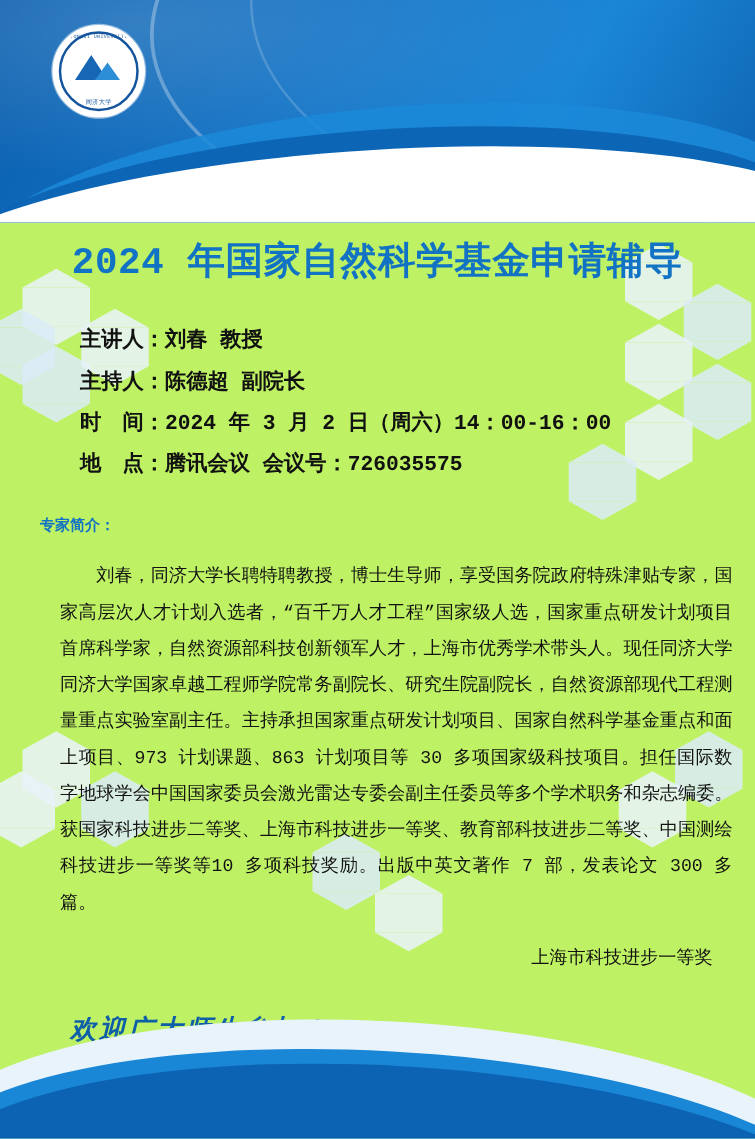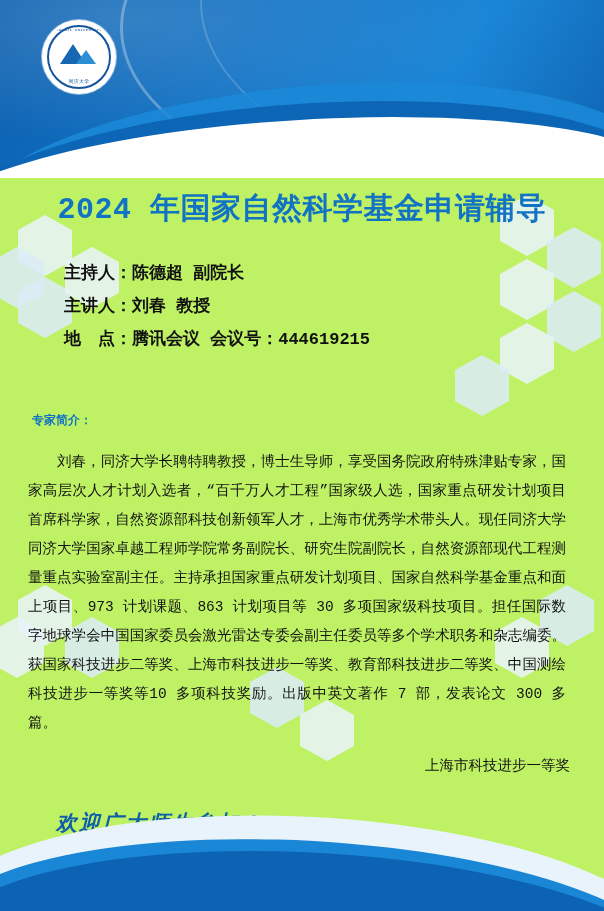--- a/index.html
+++ b/index.html
@@ -188,21 +188,21 @@
   
   .bio-heading {
     position: absolute;
     left: 32px; top: 412px;
     font-size: 12px;
     font-weight: bold;
     color: #1273c4;
   }
   .bio-body {
     position: absolute;
-    left: 28px; top: 448px;
+    left: 48px; top: 448px;
     width: 538px;
     font-size: 14.5px;
     line-height: 29px;
     color: #121212;
     text-align: justify;
     text-indent: 2em;
   }
   .dept {
     position: absolute;
     right: 34px; top: 756px;
@@ -290,23 +290,24 @@
     <div class="hex" style="left:-10px; top:462px;"></div>
     <div class="hex blue" style="left:540px; top:430px;"></div>
     <div class="hex" style="left:495px; top:462px;"></div>
     <div class="hex blue" style="left:250px; top:512px;"></div>
     <div class="hex" style="left:300px; top:545px;"></div>
   </div>
 
   <div class="title">2024 年国家自然科学基金申请辅导</div>
 
   <div class="info">
+    <div class="info-line">主讲人：刘春 教授</div>
     <div class="info-line">主持人：陈德超 副院长</div>
-    <div class="info-line">主讲人：刘春 教授</div>
-    <div class="info-line">地　点：腾讯会议  会议号：444619215</div>
+    <div class="info-line">时　间：2024 年 3 月 2 日（周六）14：00-16：00</div>
+    <div class="info-line">地　点：腾讯会议  会议号：726035575</div>
   </div>
 
   <div class="bio-heading">专家简介：</div>
   <div class="bio-body">刘春，同济大学长聘特聘教授，博士生导师，享受国务院政府特殊津贴专家，国家高层次人才计划入选者，“百千万人才工程”国家级人选，国家重点研发计划项目首席科学家，自然资源部科技创新领军人才，上海市优秀学术带头人。现任同济大学同济大学国家卓越工程师学院常务副院长、研究生院副院长，自然资源部现代工程测量重点实验室副主任。主持承担国家重点研发计划项目、国家自然科学基金重点和面上项目、973 计划课题、863 计划项目等 30 多项国家级科技项目。担任国际数字地球学会中国国家委员会激光雷达专委会副主任委员等多个学术职务和杂志编委。获国家科技进步二等奖、上海市科技进步一等奖、教育部科技进步二等奖、中国测绘科技进步一等奖等10 多项科技奖励。出版中英文著作 7 部，发表论文 300 多篇。</div>
 
   <div class="dept">上海市科技进步一等奖</div>
 
   <div class="welcome">欢迎广大师生参加！</div>
   <div class="footer">
     <div class="fwave-a"></div>

